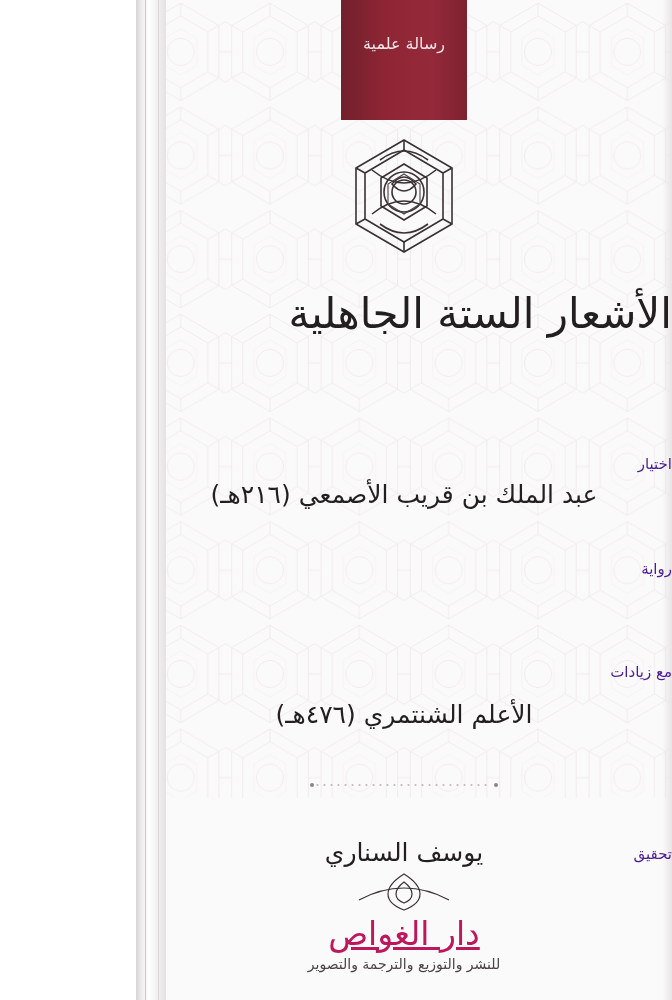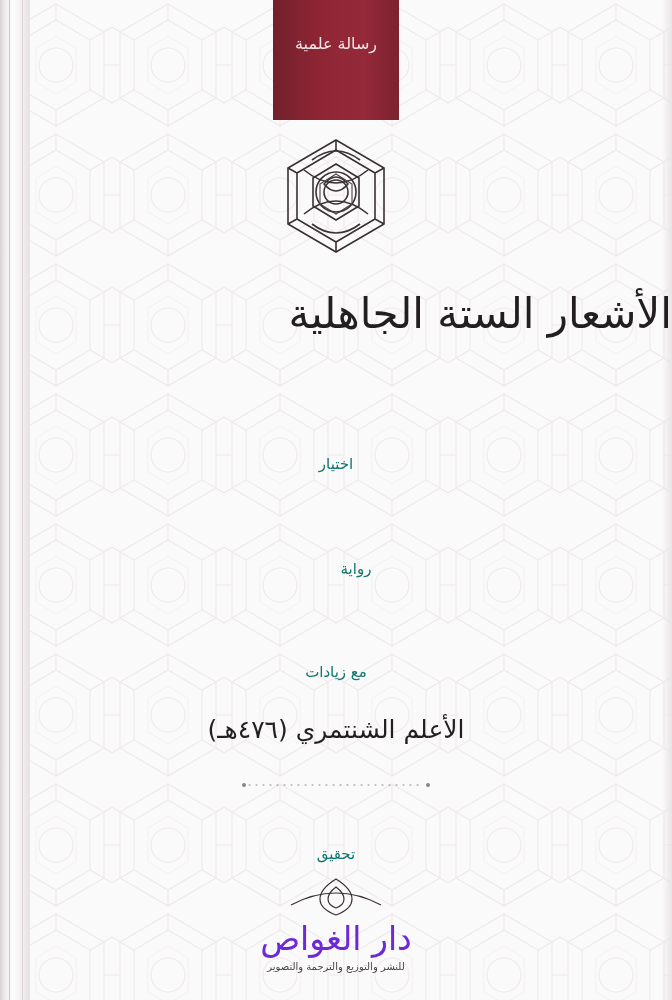--- a/index.html
+++ b/index.html
@@ -10,21 +10,21 @@
   body {
     width: 672px;
     height: 1000px;
     overflow: hidden;
     font-family: "DejaVu Sans", sans-serif;
   }
 
   
   .cover {
     position: relative;
-    width: 672px;
+    width: 536px;
     height: 1000px;
     background: #fbfafa;
     overflow: hidden;
   }
 
   
   .spine {
     position: absolute;
     left: 0; top: 0;
     width: 30px; height: 100%;
@@ -93,42 +93,42 @@
     text-align: right;
     color: #231f20;
     font-size: 42px;
     line-height: 1.25;
     font-family: "DejaVu Sans", sans-serif;
     z-index: 5;
     white-space: nowrap;
   }
 
   .small-label {
-    text-align: center;
-    color: #0f766e;
+    text-align: right;
+    color: #4c1d95;
     font-size: 15px;
     z-index: 5;
     white-space: nowrap;
   }
   .name-line {
     text-align: center;
     color: #231f20;
     font-size: 25px;
     z-index: 5;
     white-space: nowrap;
   }
 
   .blk { position: absolute; left: 0; right: 0; z-index: 5; }
 
   .b-ikhtiyar   { top: 455px; }
   .b-author     { top: 480px; }
   .b-riwaya-lab { top: 560px; padding-left: 40px; }
   .b-riwaya     { top: 585px; }
   .b-ziyadat    { top: 663px; }
-  .b-alam       { top: 715px; }
+  .b-alam       { top: 700px; }
 
   .divider {
     position: absolute;
     top: 782px;
     left: 50%;
     transform: translateX(-50%);
     width: 190px;
     height: 6px;
     z-index: 5;
   }
@@ -138,29 +138,30 @@
 
   
   .publisher {
     position: absolute;
     bottom: 28px;
     left: 0; right: 0;
     text-align: center;
     z-index: 5;
   }
   .pub-name {
-    color: #6d28d9;
+    color: #be185d;
     font-size: 33px;
     line-height: 1.1;
     white-space: nowrap;
+    text-decoration: underline;
   }
   .pub-sub {
     margin-top: 4px;
     color: #4a4446;
-    font-size: 10px;
+    font-size: 14px;
     letter-spacing: .3px;
     white-space: nowrap;
   }
   .pub-mark {
     display: block;
     margin: 0 auto 2px auto;
   }
 
   
   .edge {
@@ -211,33 +212,35 @@
       <path d="M58,60 q32,26 64,0 M58,104 q32,-26 64,0"></path>
     </g>
     <g fill="none" stroke="#4a4144" stroke-width="1.1">
       <polygon points="90,40 106,50 106,70 90,80 74,70 74,50" transform="translate(0,24)"></polygon>
     </g>
   </svg>
 
   <div class="title">الأشعار الستة الجاهلية</div>
 
   <div class="blk b-ikhtiyar small-label">اختيار</div>
+  <div class="blk b-author name-line">عبد الملك بن قريب الأصمعي (٢١٦هـ)</div>
 
   <div class="blk b-riwaya-lab small-label">رواية</div>
 
   <div class="blk b-ziyadat small-label">مع زيادات</div>
   <div class="blk b-alam name-line">الأعلم الشنتمري (٤٧٦هـ)</div>
 
   <svg class="divider" viewBox="0 0 190 6" aria-hidden="true">
     <line x1="8" y1="3" x2="182" y2="3" stroke="#8b8487" stroke-width="1" stroke-dasharray="1 6" stroke-linecap="round"></line>
     <circle cx="3" cy="3" r="2" fill="#8b8487"></circle>
     <circle cx="187" cy="3" r="2" fill="#8b8487"></circle>
   </svg>
 
   <div class="blk b-tahqiq-lab small-label">تحقيق</div>
+  <div class="blk b-tahqiq name-line">يوسف السناري</div>
 
   <div class="publisher">
     <svg class="pub-mark" width="210" height="44" viewBox="0 0 210 44" aria-hidden="true">
       <g fill="none" stroke="#3a3134" stroke-width="1.2">
         <path d="M105 4 q-16 10 -16 20 q0 10 16 16 q16 -6 16 -16 q0 -10 -16 -20 Z"></path>
         <path d="M105 12 q-8 6 -8 12 q0 6 8 9 q8 -3 8 -9 q0 -6 -8 -12 Z"></path>
         <path d="M60 30 q22 -12 45 -12 q23 0 45 12"></path>
       </g>
     </svg>
     <div class="pub-name">دار الغواص</div>

